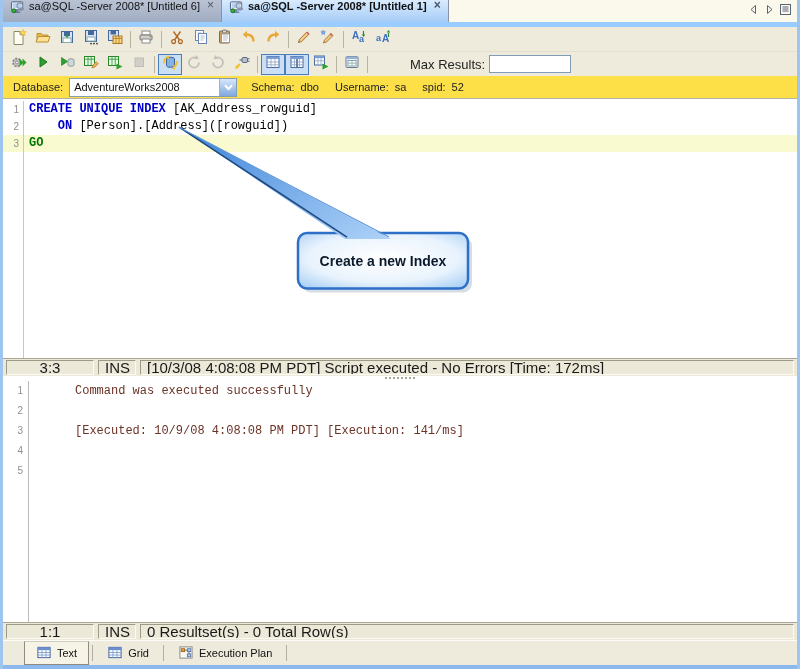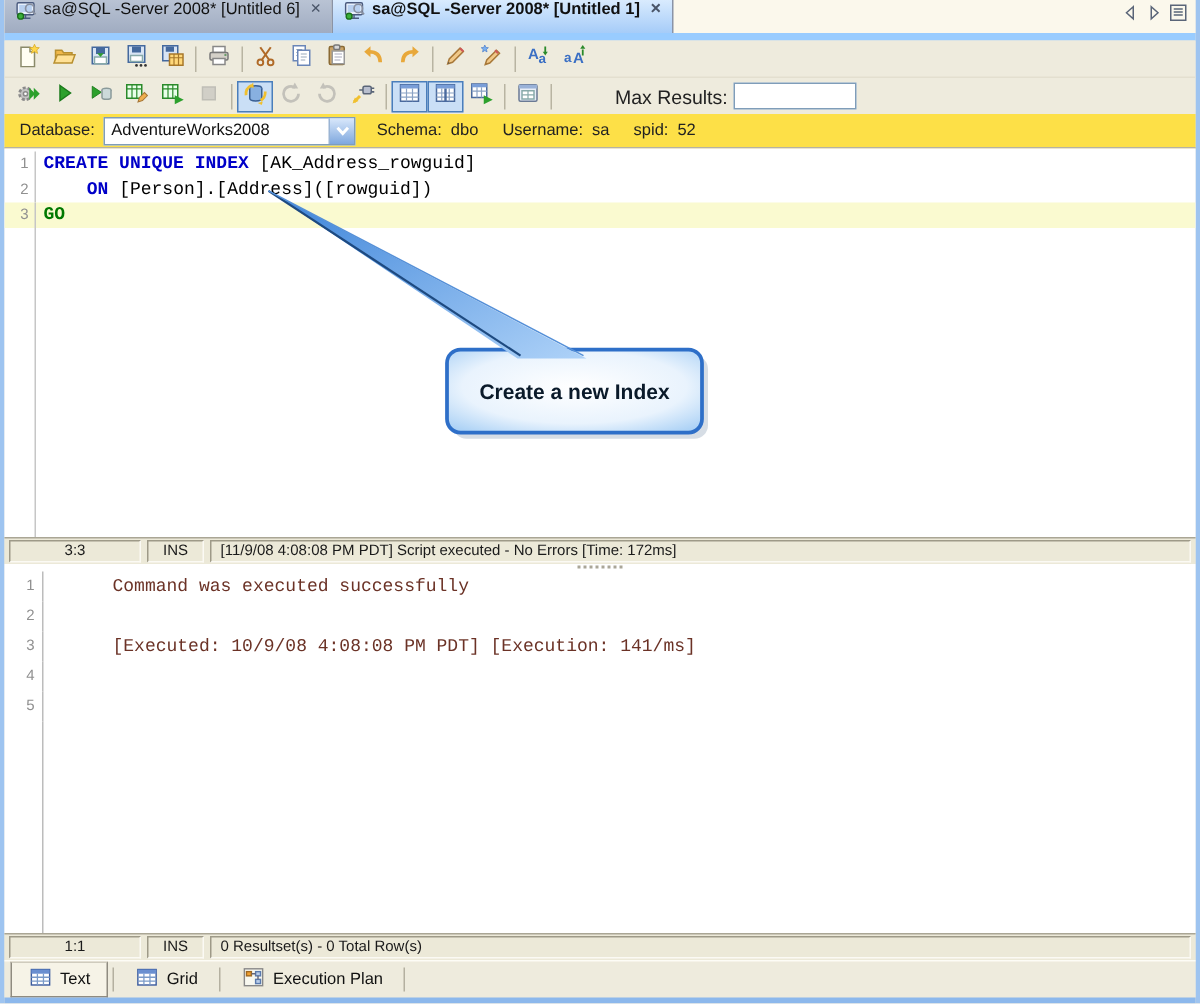--- a/index.html
+++ b/index.html
@@ -46,40 +46,40 @@
   .gut{width:21px;flex:0 0 21px;border-right:1px solid #c6c6c6;color:#909090;font-size:10px;
        text-align:right;padding-right:4px;font-family:"Liberation Sans",sans-serif;}
   .codecell{padding-left:5px;}
   .kw{color:#0000c8;font-weight:bold;}
   .go{color:#007800;font-weight:bold;text-align:center;}
   .efill{flex:1;display:flex;}
   .callout-svg{position:absolute;left:0;top:0;width:100%;height:100%;}
 
   
   .sbar{height:18px;background:#ece9d8;display:flex;align-items:center;padding:0 3px;gap:4px;
-        font-size:10px;color:#1a1a1a;border-top:1px solid #aaa695;}
+        font-size:15px;color:#1a1a1a;border-top:1px solid #aaa695;}
   .spanel{height:15px;line-height:13px;border:1px solid;border-color:#9e9a88 #fbfaf4 #fbfaf4 #9e9a88;
           padding:0 6px;background:#ece9d8;white-space:nowrap;overflow:hidden;}
   .sp-pos{width:88px;text-align:center;}
   .sp-mode{width:38px;text-align:center;}
   .sp-msg{flex:1;text-align:left;}
 
   
   .results{height:246px;background:#fff;display:flex;flex-direction:column;position:relative;
            font-family:"Liberation Mono",monospace;font-size:12px;padding-top:5px;overflow:hidden;}
   .grip{position:absolute;top:1px;left:50%;width:30px;height:3px;margin-left:-15px;
         border-top:2px dotted #aaa698;}
   .rline{height:20px;line-height:20px;display:flex;white-space:pre;}
   .rgut{width:26px;flex:0 0 26px;border-right:1px solid #bcbcbc;color:#909090;font-size:10px;
         text-align:right;padding-right:5px;font-family:"Liberation Sans",sans-serif;}
   .rtext{padding-left:6px;color:#6b3226;margin-left:40px;}
   .rfill{flex:1;display:flex;}
 
   
-  .btabs{height:25px;background:#eeebdd;display:flex;align-items:stretch;padding-left:4px;border-top:1px solid #fdfcf6;}
+  .btabs{height:25px;background:#eeebdd;display:flex;align-items:stretch;padding-left:21px;border-top:1px solid #fdfcf6;}
   .btab{display:flex;align-items:center;gap:5px;padding:0 11px;font-size:11px;color:#111;white-space:nowrap;}
   .btab.active{background:#f6f3e7;border:1px solid #8f8b80;border-top-color:#cfcbbd;}
   .bsep{width:1px;background:#b4b0a0;margin:4px 3px;}
   .bstrip{height:4px;background:#8cb8ec;}
 </style>
 </head>
 <body>
 
 <div class="win">
 
@@ -410,21 +410,21 @@
       <polygon points="176,28 342,139 388,139" fill="url(#tailg)"></polygon>
       <path d="M176 28L344 137" stroke="#1e4a80" stroke-width="1.5" fill="none"></path>
       <path d="M176 28L386 137" stroke="#5590d8" stroke-width="1" fill="none"></path>
       <text x="380" y="166" text-anchor="middle" font-family="Liberation Sans,sans-serif" font-size="14" font-weight="bold" fill="#0a1a2a">Create a new Index</text>
     </svg>
   </div>
 
   <div class="sbar">
     <span class="spanel sp-pos">3:3</span>
     <span class="spanel sp-mode">INS</span>
-    <span class="spanel sp-msg">[11/9/08 4:08:08 PM PDT] Script executed - No Errors [Time: 172ms]</span>
+    <span class="spanel sp-msg">[10/3/08 4:08:08 PM PDT] Script executed - No Errors [Time: 172ms]</span>
   </div>
 
   <div class="results">
     <div class="grip"></div>
     <div class="rline">
       <span class="rgut">1</span>
       <span class="rtext">Command was executed successfully</span>
     </div>
     <div class="rline">
       <span class="rgut">2</span>

